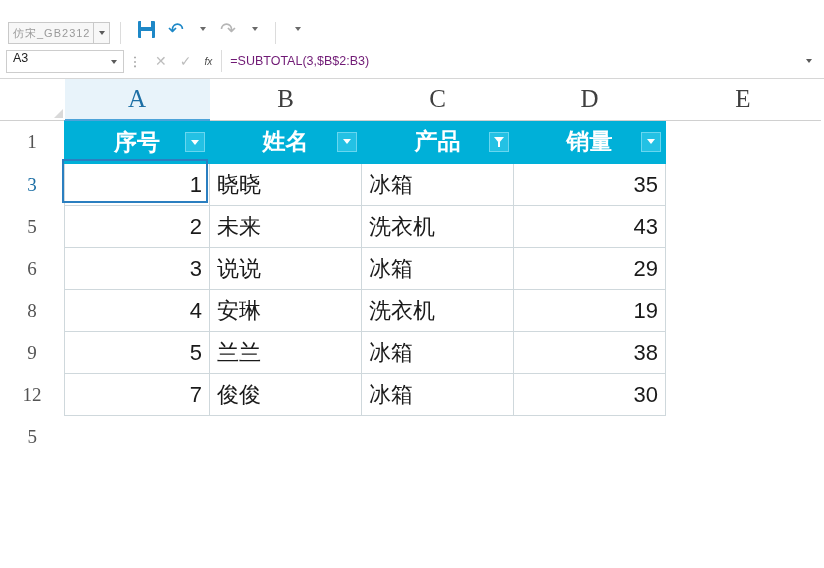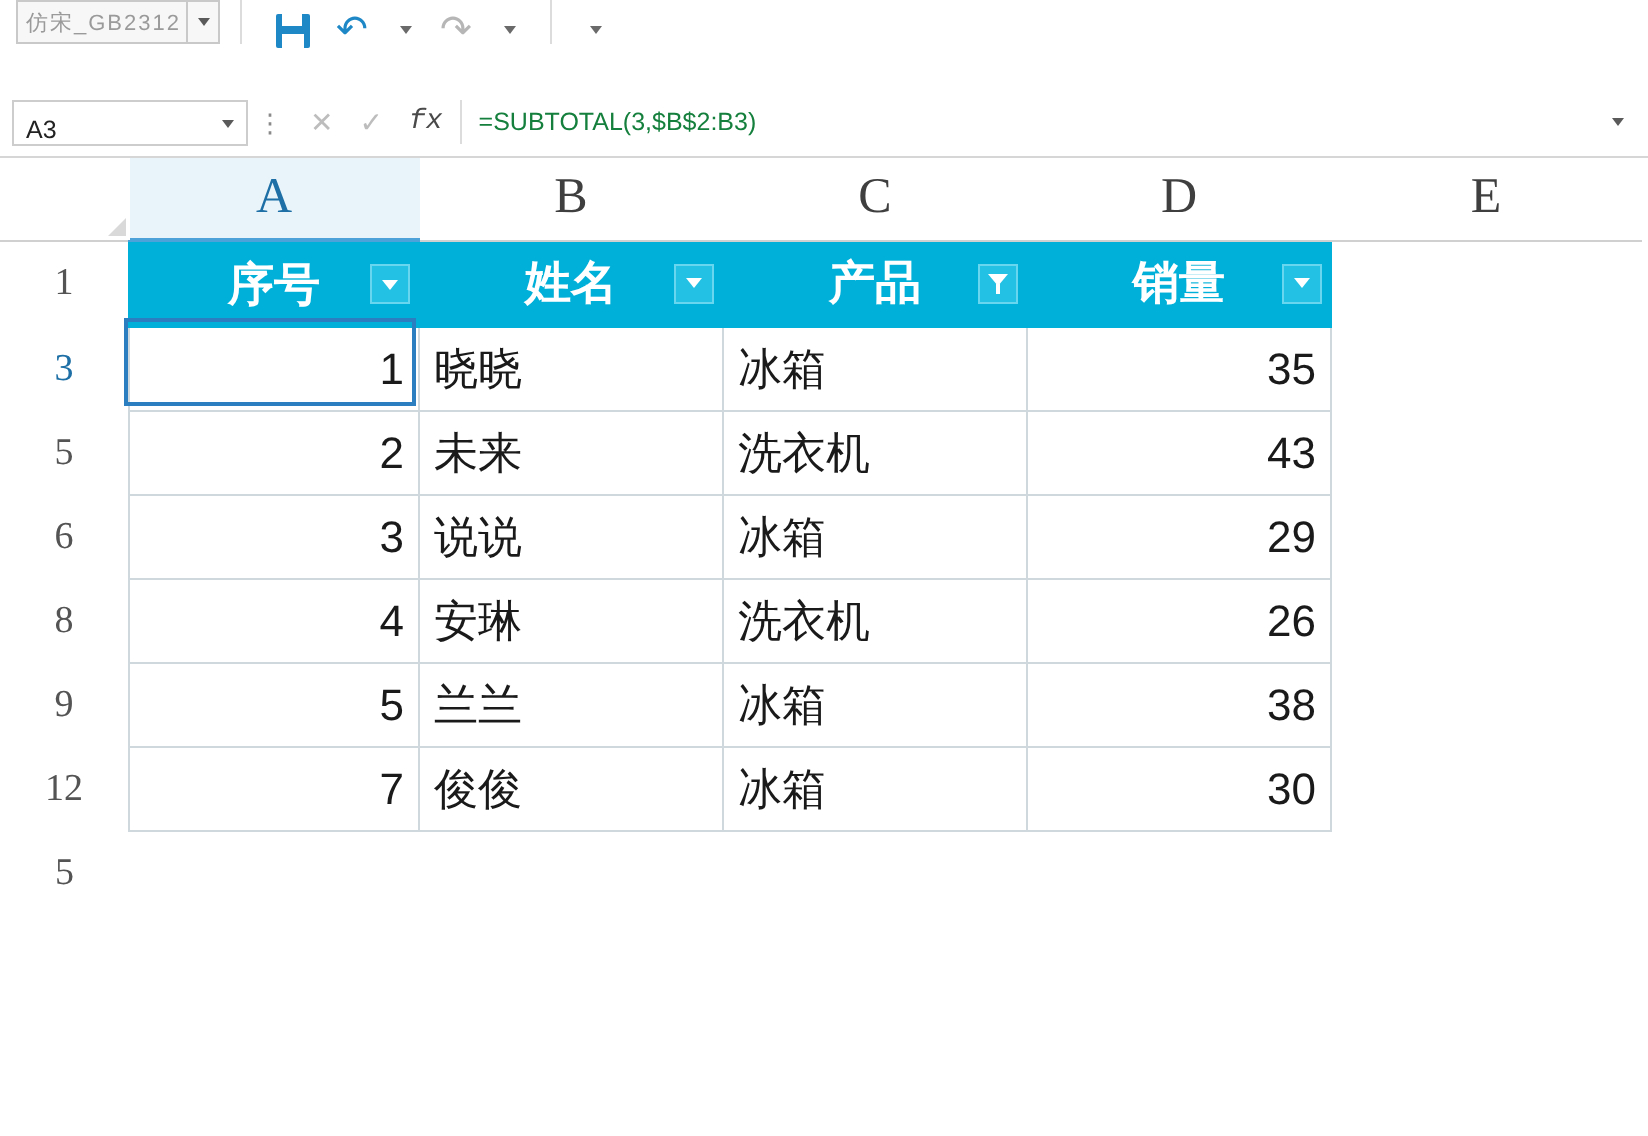--- a/index.html
+++ b/index.html
@@ -13,21 +13,21 @@
     font-family: "Liberation Sans", sans-serif;
     overflow: hidden;
     position: relative;
   }
 
   
   .toolbar {
     height: 44px;
     background: #ffffff;
     display: flex;
-    align-items: flex-start;
+    align-items: flex-end;
     padding: 0 8px;
     box-sizing: border-box;
   }
   .qat-name {
     width: 86px;
     height: 22px;
     border: 1px solid #c9c9c9;
     background: #f7f7f7;
     font-size: 11px;
     color: #9a9a9a;
@@ -110,21 +110,21 @@
     padding: 0 6px;
     box-sizing: border-box;
     background: #ffffff;
   }
   .namebox {
     width: 118px;
     height: 23px;
     border: 1px solid #cdcdcd;
     background: #ffffff;
     display: flex;
-    align-items: flex-end;
+    align-items: flex-start;
     box-sizing: border-box;
     font-size: 12.5px;
     color: #222;
     padding-left: 6px;
     position: relative;
   }
   .namebox .nb-caret {
     position: absolute;
     right: 6px;
     top: 9px;
@@ -140,33 +140,33 @@
     display: flex;
     align-items: center;
     gap: 13px;
     padding: 0 9px;
     color: #bdbdbd;
     font-size: 14px;
   }
   .fb-icons .fx {
     color: #4a4a4a;
     font-style: italic;
-    font-family: Liberation Mono, monospace;
-    font-size: 14px;
+    font-family: Liberation Sans, sans-serif;
+    font-size: 10px;
   }
   .fb-divider {
     width: 1px;
     height: 22px;
     background: #dcdcdc;
   }
   .formula-input {
     flex: 1;
     height: 23px;
     font-size: 12.5px;
-    color: #15803d;
+    color: #701a75;
     display: flex;
     align-items: center;
     padding-left: 8px;
     box-sizing: border-box;
   }
   .fb-scroll-caret {
     width: 18px;
     display: flex;
     justify-content: center;
   }
@@ -443,21 +443,21 @@
         <td class="cell txt">说说</td>
         <td class="cell txt">冰箱</td>
         <td class="cell num">29</td>
         <td class="spacer-cell"></td>
       </tr>
       <tr>
         <td class="rowhdr">8</td>
         <td class="cell num">4</td>
         <td class="cell txt">安琳</td>
         <td class="cell txt">洗衣机</td>
-        <td class="cell num">26</td>
+        <td class="cell num">19</td>
         <td class="spacer-cell"></td>
       </tr>
       <tr>
         <td class="rowhdr">9</td>
         <td class="cell num">5</td>
         <td class="cell txt">兰兰</td>
         <td class="cell txt">冰箱</td>
         <td class="cell num">38</td>
         <td class="spacer-cell"></td>
       </tr>

